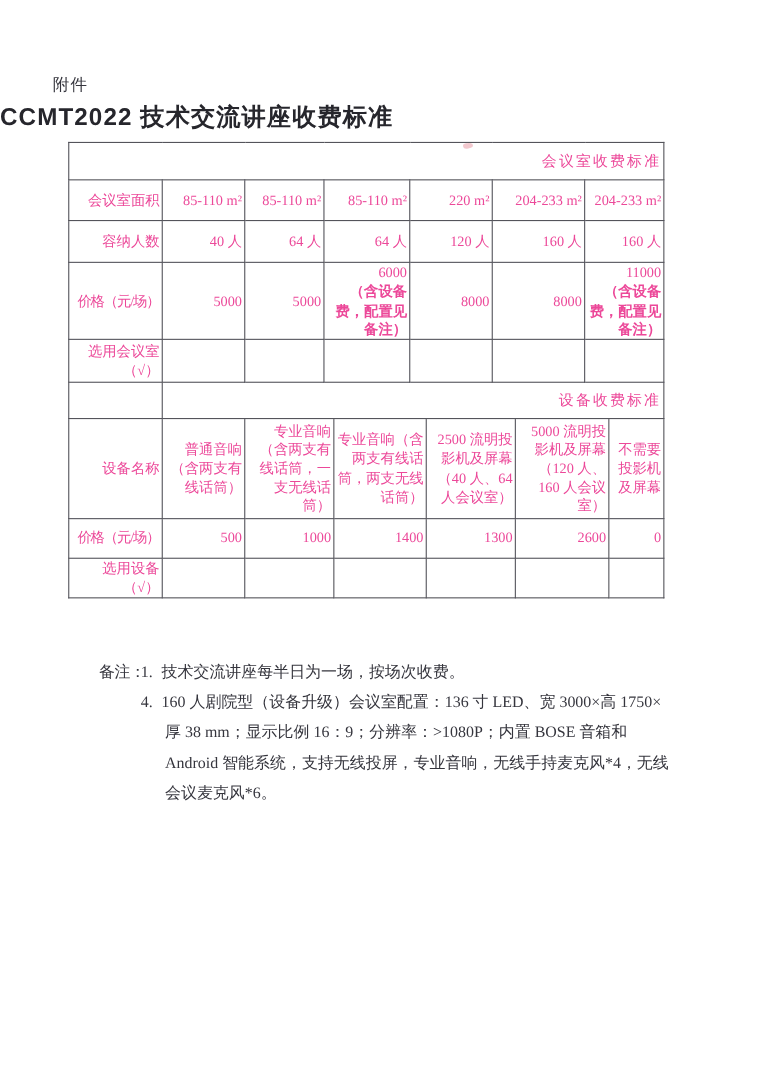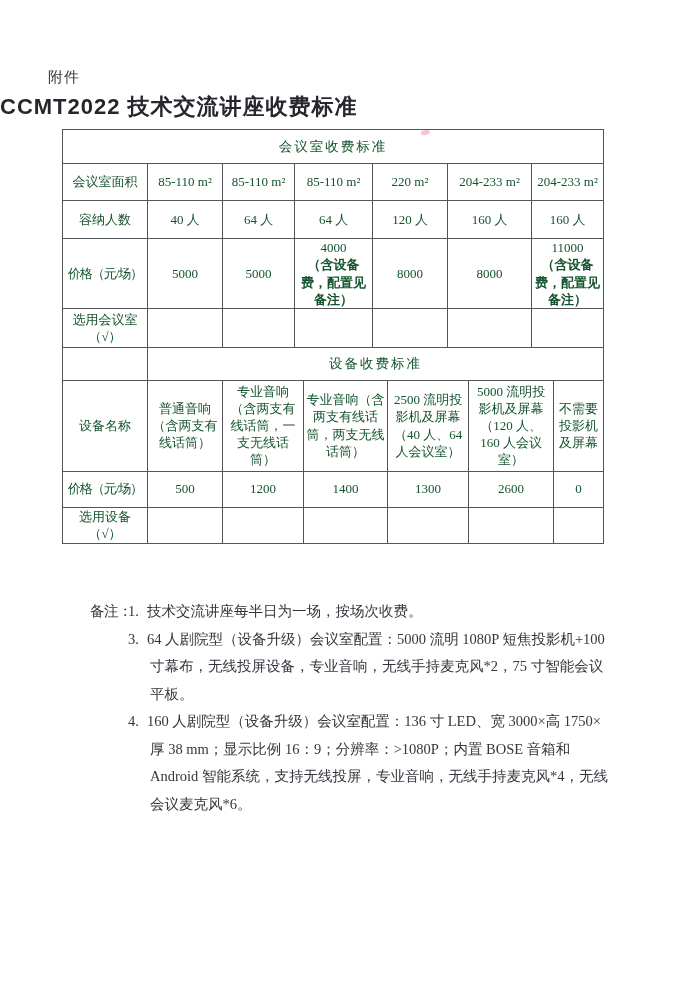--- a/index.html
+++ b/index.html
@@ -12,22 +12,22 @@
     position:absolute;left:48px;top:68px;font-size:15px;letter-spacing:1px;
   }
   .doc-title{
     position:absolute;left:0;top:92px;width:700px;text-align:left;
     font-family:"Liberation Sans","DejaVu Sans",sans-serif;
     font-weight:bold;font-size:22px;color:#26262c;letter-spacing:1px;
   }
   .table-wrap{position:absolute;left:62px;top:129px;width:541px;}
   table{border-collapse:collapse;table-layout:fixed;width:541px;}
   td{
-    border:1px solid #54545b;text-align:center;vertical-align:middle;
-    padding:0 2px;font-size:13px;line-height:1.32;color:#14532d;
+    border:1px solid #54545b;text-align:right;vertical-align:middle;
+    padding:0 2px;font-size:13px;line-height:1.32;color:#ec4899;
     overflow:hidden;
   }
   .tblB td.no-top{border-top:none;}
   .section-head td{font-size:13.5px;letter-spacing:2px;}
   .tight{letter-spacing:-1px;}
   .w70{width:70px;margin:0 auto;}
   .w64{width:64px;margin:0 auto;}
   .bold-note{font-weight:bold;}
   .num-cell{font-family:"Liberation Serif","DejaVu Serif",serif;}
   .notes{
@@ -89,21 +89,21 @@
       <td class="tight">价格（元/场）</td>
       <td class="num-cell">
             <div>5000</div>
             <div class="bold-note"></div>
           </td>
       <td class="num-cell">
             <div>5000</div>
             <div class="bold-note"></div>
           </td>
       <td class="num-cell">
-            <div>4000</div>
+            <div>6000</div>
             <div class="bold-note">（含设备费，配置见备注）</div>
           </td>
       <td class="num-cell">
             <div>8000</div>
             <div class="bold-note"></div>
           </td>
       <td class="num-cell">
             <div>8000</div>
             <div class="bold-note"></div>
           </td>
@@ -147,21 +147,21 @@
       <td>普通音响（含两支有线话筒）</td>
       <td>专业音响（含两支有线话筒，一支无线话筒）</td>
       <td>专业音响（含两支有线话筒，两支无线话筒）</td>
       <td>2500 流明投影机及屏幕（40 人、64 人会议室）</td>
       <td>5000 流明投影机及屏幕（120 人、160 人会议室）</td>
       <td>不需要投影机及屏幕</td>
     </tr>
     <tr style="height:36px">
       <td class="tight">价格（元/场）</td>
       <td class="num-cell">500</td>
-      <td class="num-cell">1200</td>
+      <td class="num-cell">1000</td>
       <td class="num-cell">1400</td>
       <td class="num-cell">1300</td>
       <td class="num-cell">2600</td>
       <td class="num-cell">0</td>
     </tr>
     <tr style="height:36px">
       <td>
             <div>选用设备</div>
             <div>（√）</div>
           </td>
@@ -173,16 +173,15 @@
       <td></td>
     </tr>
   </tbody>
     </table>
 </div>
 
 <div class="notes">
   <span class="note-label">备注：</span>
   <div class="note-items">
     <div class="note-item"><span class="num">1.</span><span>技术交流讲座每半日为一场，按场次收费。</span></div>
-    <div class="note-item"><span class="num">3.</span><span>64 人剧院型（设备升级）会议室配置：5000 流明 1080P 短焦投影机+100 寸幕布，无线投屏设备，专业音响，无线手持麦克风*2，75 寸智能会议平板。</span></div>
     <div class="note-item"><span class="num">4.</span><span>160 人剧院型（设备升级）会议室配置：136 寸 LED、宽 3000×高 1750×厚 38 mm；显示比例 16：9；分辨率：&gt;1080P；内置 BOSE 音箱和 Android 智能系统，支持无线投屏，专业音响，无线手持麦克风*4，无线会议麦克风*6。</span></div>
   </div>
 </div>
 
 </body></html>

